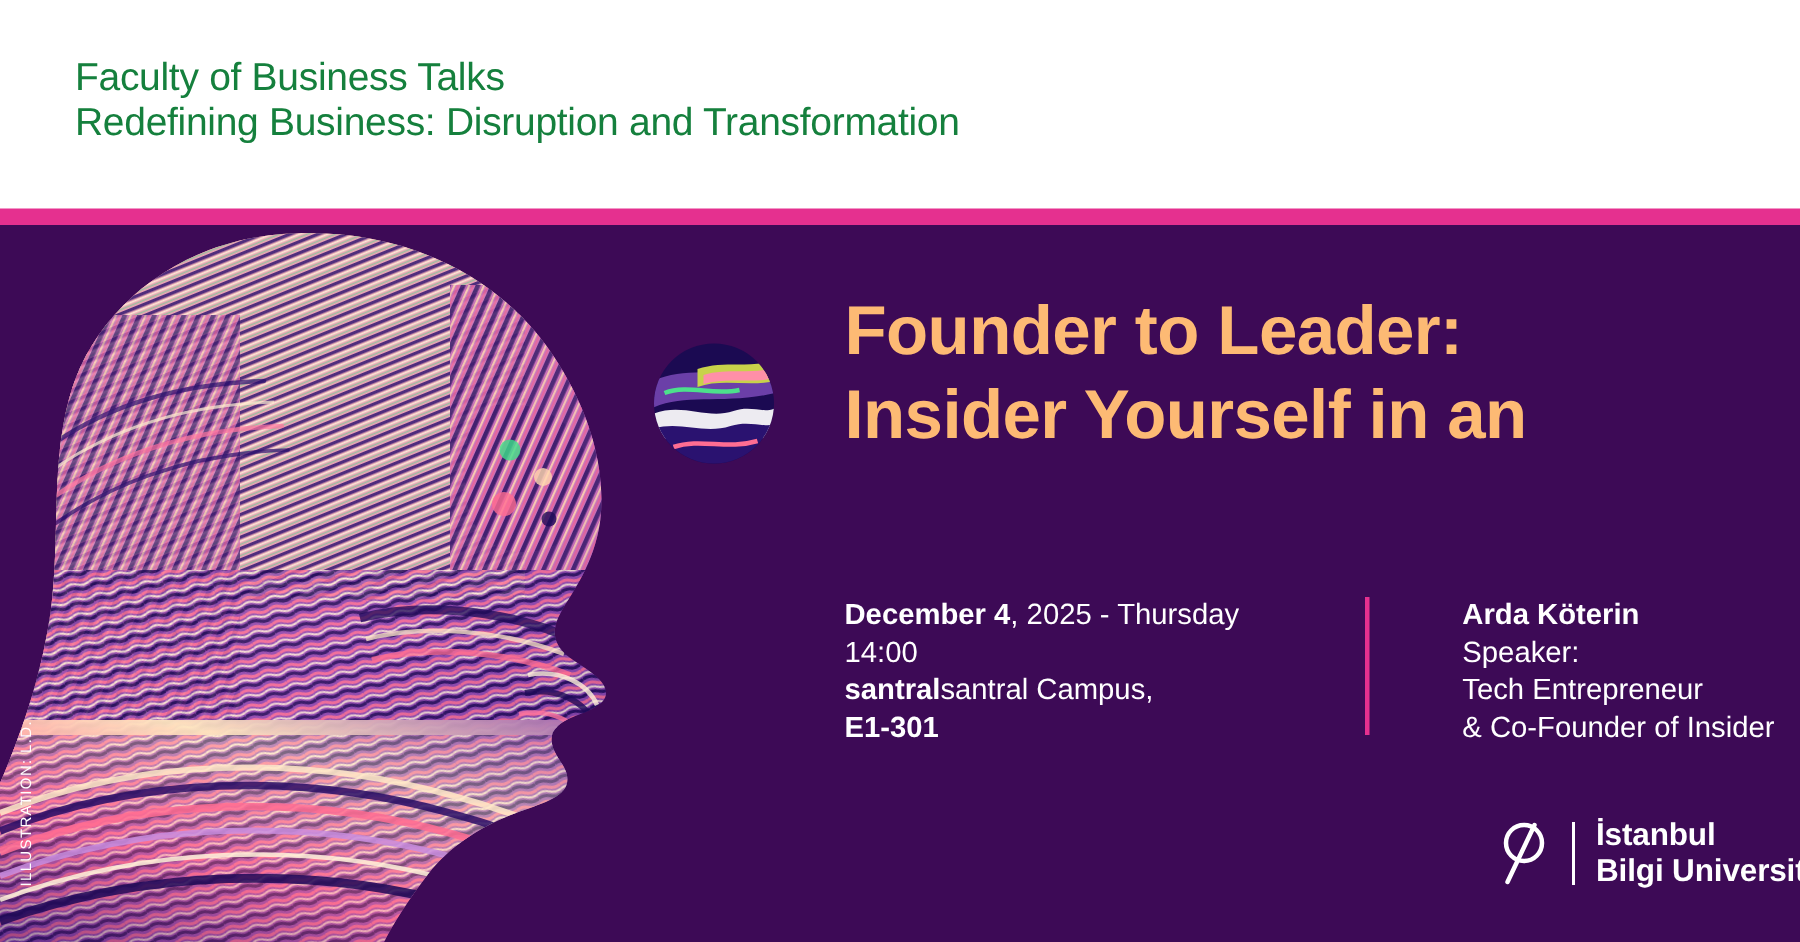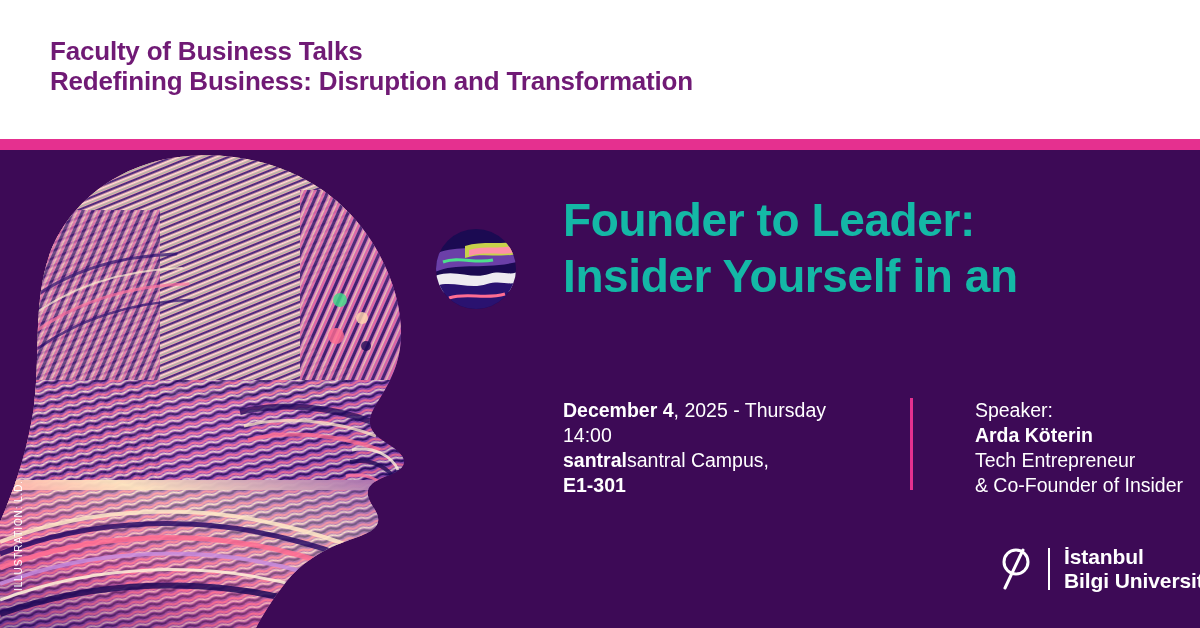--- a/index.html
+++ b/index.html
@@ -24,25 +24,25 @@
     position: absolute;
     left: 0; top: 0;
     width: 1200px;
     height: 139px;
     background: #ffffff;
     box-sizing: border-box;
     padding: 36px 0 0 50px;
   }
   .header-line {
     font-family: "Liberation Sans Narrow", "Liberation Sans", sans-serif;
-    font-weight: bold;
+    font-weight: normal;
     font-size: 26px;
     line-height: 30px;
     letter-spacing: -0.2px;
-    color: #701a75;
+    color: #15803d;
     white-space: nowrap;
   }
 
   .pink-rule {
     position: absolute;
     left: 0; top: 139px;
     width: 1200px;
     height: 11px;
     background: #E5308F;
   }
@@ -93,21 +93,21 @@
   
   .title {
     position: absolute;
     left: 563px;
     top: 42px;
     width: 600px;
     font-family: "Liberation Sans Narrow", "Liberation Sans", sans-serif;
     font-weight: bold;
     font-size: 46px;
     line-height: 56px;
-    color: #14b8a6;
+    color: #fdba74;
     letter-spacing: -0.4px;
   }
   .title .tl { display: block; white-space: nowrap; }
 
   
   .details {
     position: absolute;
     left: 563px;
     top: 248px;
     width: 620px;
@@ -309,22 +309,22 @@
       <div class="when">
         <span class="ln"><span class="b">December 4</span><span>, 2025 - Thursday</span></span>
         <span class="ln">14:00</span>
         <span class="ln"><span class="b">santral</span><span>santral Campus,</span></span>
         <span class="ln b">E1-301</span>
       </div>
 
       <div class="vdiv"></div>
 
       <div class="speaker">
+        <span class="ln b">Arda Köterin</span>
         <span class="ln">Speaker:</span>
-        <span class="ln b">Arda Köterin</span>
         <span class="ln">Tech Entrepreneur</span>
         <span class="ln">&amp; Co-Founder of Insider</span>
       </div>
     </div>
 
     <div class="logo">
       <span class="logo-mark">
         <svg viewBox="0 0 46 52">
           <circle cx="24" cy="19" r="12" fill="none" stroke="#ffffff" stroke-width="3"></circle>
           <line x1="31" y1="7" x2="13" y2="45" stroke="#ffffff" stroke-width="3" stroke-linecap="round"></line>

